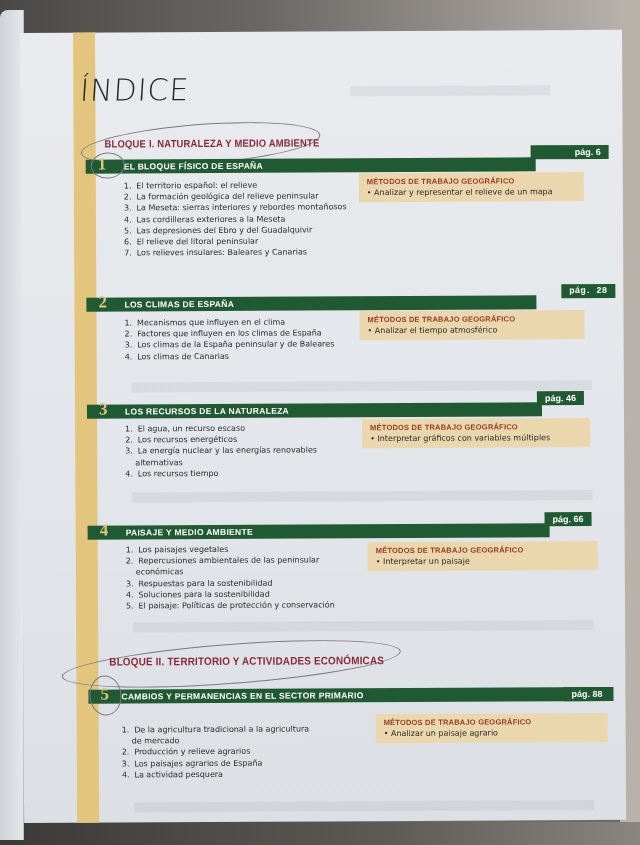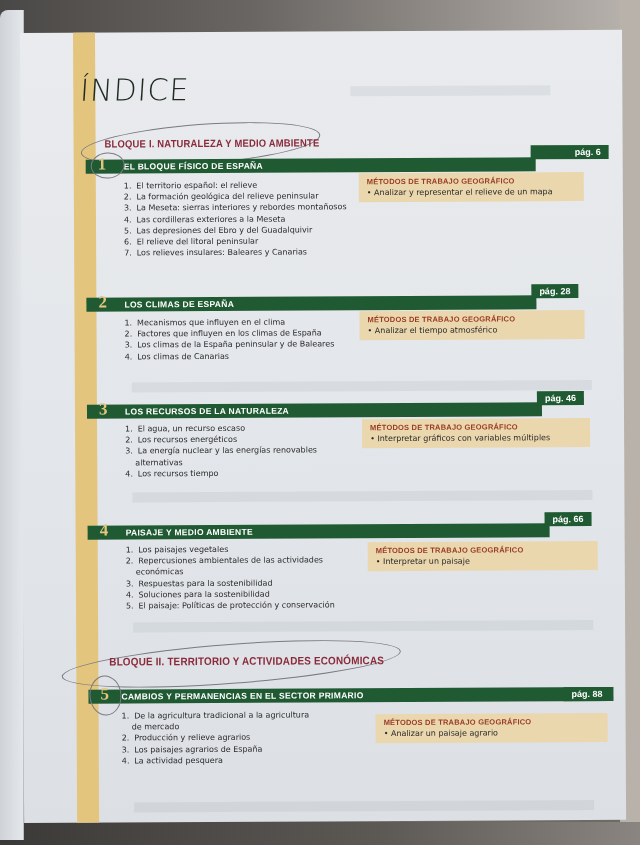--- a/index.html
+++ b/index.html
@@ -137,21 +137,21 @@
   </ul>
   <div class="methods" style="left:338px;top:142px;width:225px;">
     <div class="mh">MÉTODOS DE TRABAJO GEOGRÁFICO</div>
     <div class="mi">• Analizar y representar el relieve de un mapa</div>
   </div>
 
   <div class="bar" style="top:265px;width:450px;">
     <span class="num">2</span>
     <span class="ch-title">LOS CLIMAS DE ESPAÑA</span>
   </div>
-  <div class="pag" style="left:510px;top:254px;">pág. 28</div>
+  <div class="pag" style="left:540px;top:254px;font-family:Liberation Mono, monospace;">pág. 28</div>
   <ul class="items" style="top:285px;">
     <li><span class="n">1.</span> <span>Mecanismos que influyen en el clima</span></li>
     <li><span class="n">2.</span> <span>Factores que influyen en los climas de España</span></li>
     <li><span class="n">3.</span> <span>Los climas de la España peninsular y de Baleares</span></li>
     <li><span class="n">4.</span> <span>Los climas de Canarias</span></li>
   </ul>
   <div class="methods" style="left:338px;top:280px;width:225px;">
     <div class="mh">MÉTODOS DE TRABAJO GEOGRÁFICO</div>
     <div class="mi">• Analizar el tiempo atmosférico</div>
   </div>
@@ -172,40 +172,40 @@
     <div class="mi">• Interpretar gráficos con variables múltiples</div>
   </div>
 
   <div class="bar" style="top:493px;width:462px;">
     <span class="num">4</span>
     <span class="ch-title">PAISAJE Y MEDIO AMBIENTE</span>
   </div>
   <div class="pag" style="left:522px;top:482px;">pág. 66</div>
   <ul class="items" style="top:512px;">
     <li><span class="n">1.</span> <span>Los paisajes vegetales</span></li>
-    <li><span class="n">2.</span> <span>Repercusiones ambientales de las actividades</span><span class="cont">económicas</span></li>
+    <li><span class="n">2.</span> <span>Repercusiones ambientales de las peninsular</span><span class="cont">económicas</span></li>
     <li><span class="n">3.</span> <span>Respuestas para la sostenibilidad</span></li>
     <li><span class="n">4.</span> <span>Soluciones para la sostenibilidad</span></li>
     <li><span class="n">5.</span> <span>El paisaje: Políticas de protección y conservación</span></li>
   </ul>
   <div class="methods" style="left:345px;top:511px;width:230px;">
     <div class="mh">MÉTODOS DE TRABAJO GEOGRÁFICO</div>
     <div class="mi">• Interpretar un paisaje</div>
   </div>
 
   <div class="oval" style="left:38px;top:612px;width:340px;height:40px;"></div>
   <div class="block-title" style="left:86px;top:623px;font-size:11px;">BLOQUE II. TERRITORIO Y ACTIVIDADES ECONÓMICAS</div>
 
   <div class="bar" style="top:657px;width:525px;">
     <span class="num">5</span>
     <span class="ch-title" style="left:33px;">CAMBIOS Y PERMANENCIAS EN EL SECTOR PRIMARIO</span>
   </div>
   <div class="oval" style="left:66px;top:643px;width:32px;height:40px;"></div>
   <div class="pag" style="left:540px;top:657px;">pág. 88</div>
-  <ul class="items" style="top:678px;left:98px;">
+  <ul class="items" style="top:692px;left:98px;">
     <li><span class="n">1.</span> <span>De la agricultura tradicional a la agricultura</span><span class="cont">de mercado</span></li>
     <li><span class="n">2.</span> <span>Producción y relieve agrarios</span></li>
     <li><span class="n">3.</span> <span>Los paisajes agrarios de España</span></li>
     <li><span class="n">4.</span> <span>La actividad pesquera</span></li>
   </ul>
   <div class="methods" style="left:352px;top:683px;width:232px;">
     <div class="mh">MÉTODOS DE TRABAJO GEOGRÁFICO</div>
     <div class="mi">• Analizar un paisaje agrario</div>
   </div>
 </div>

